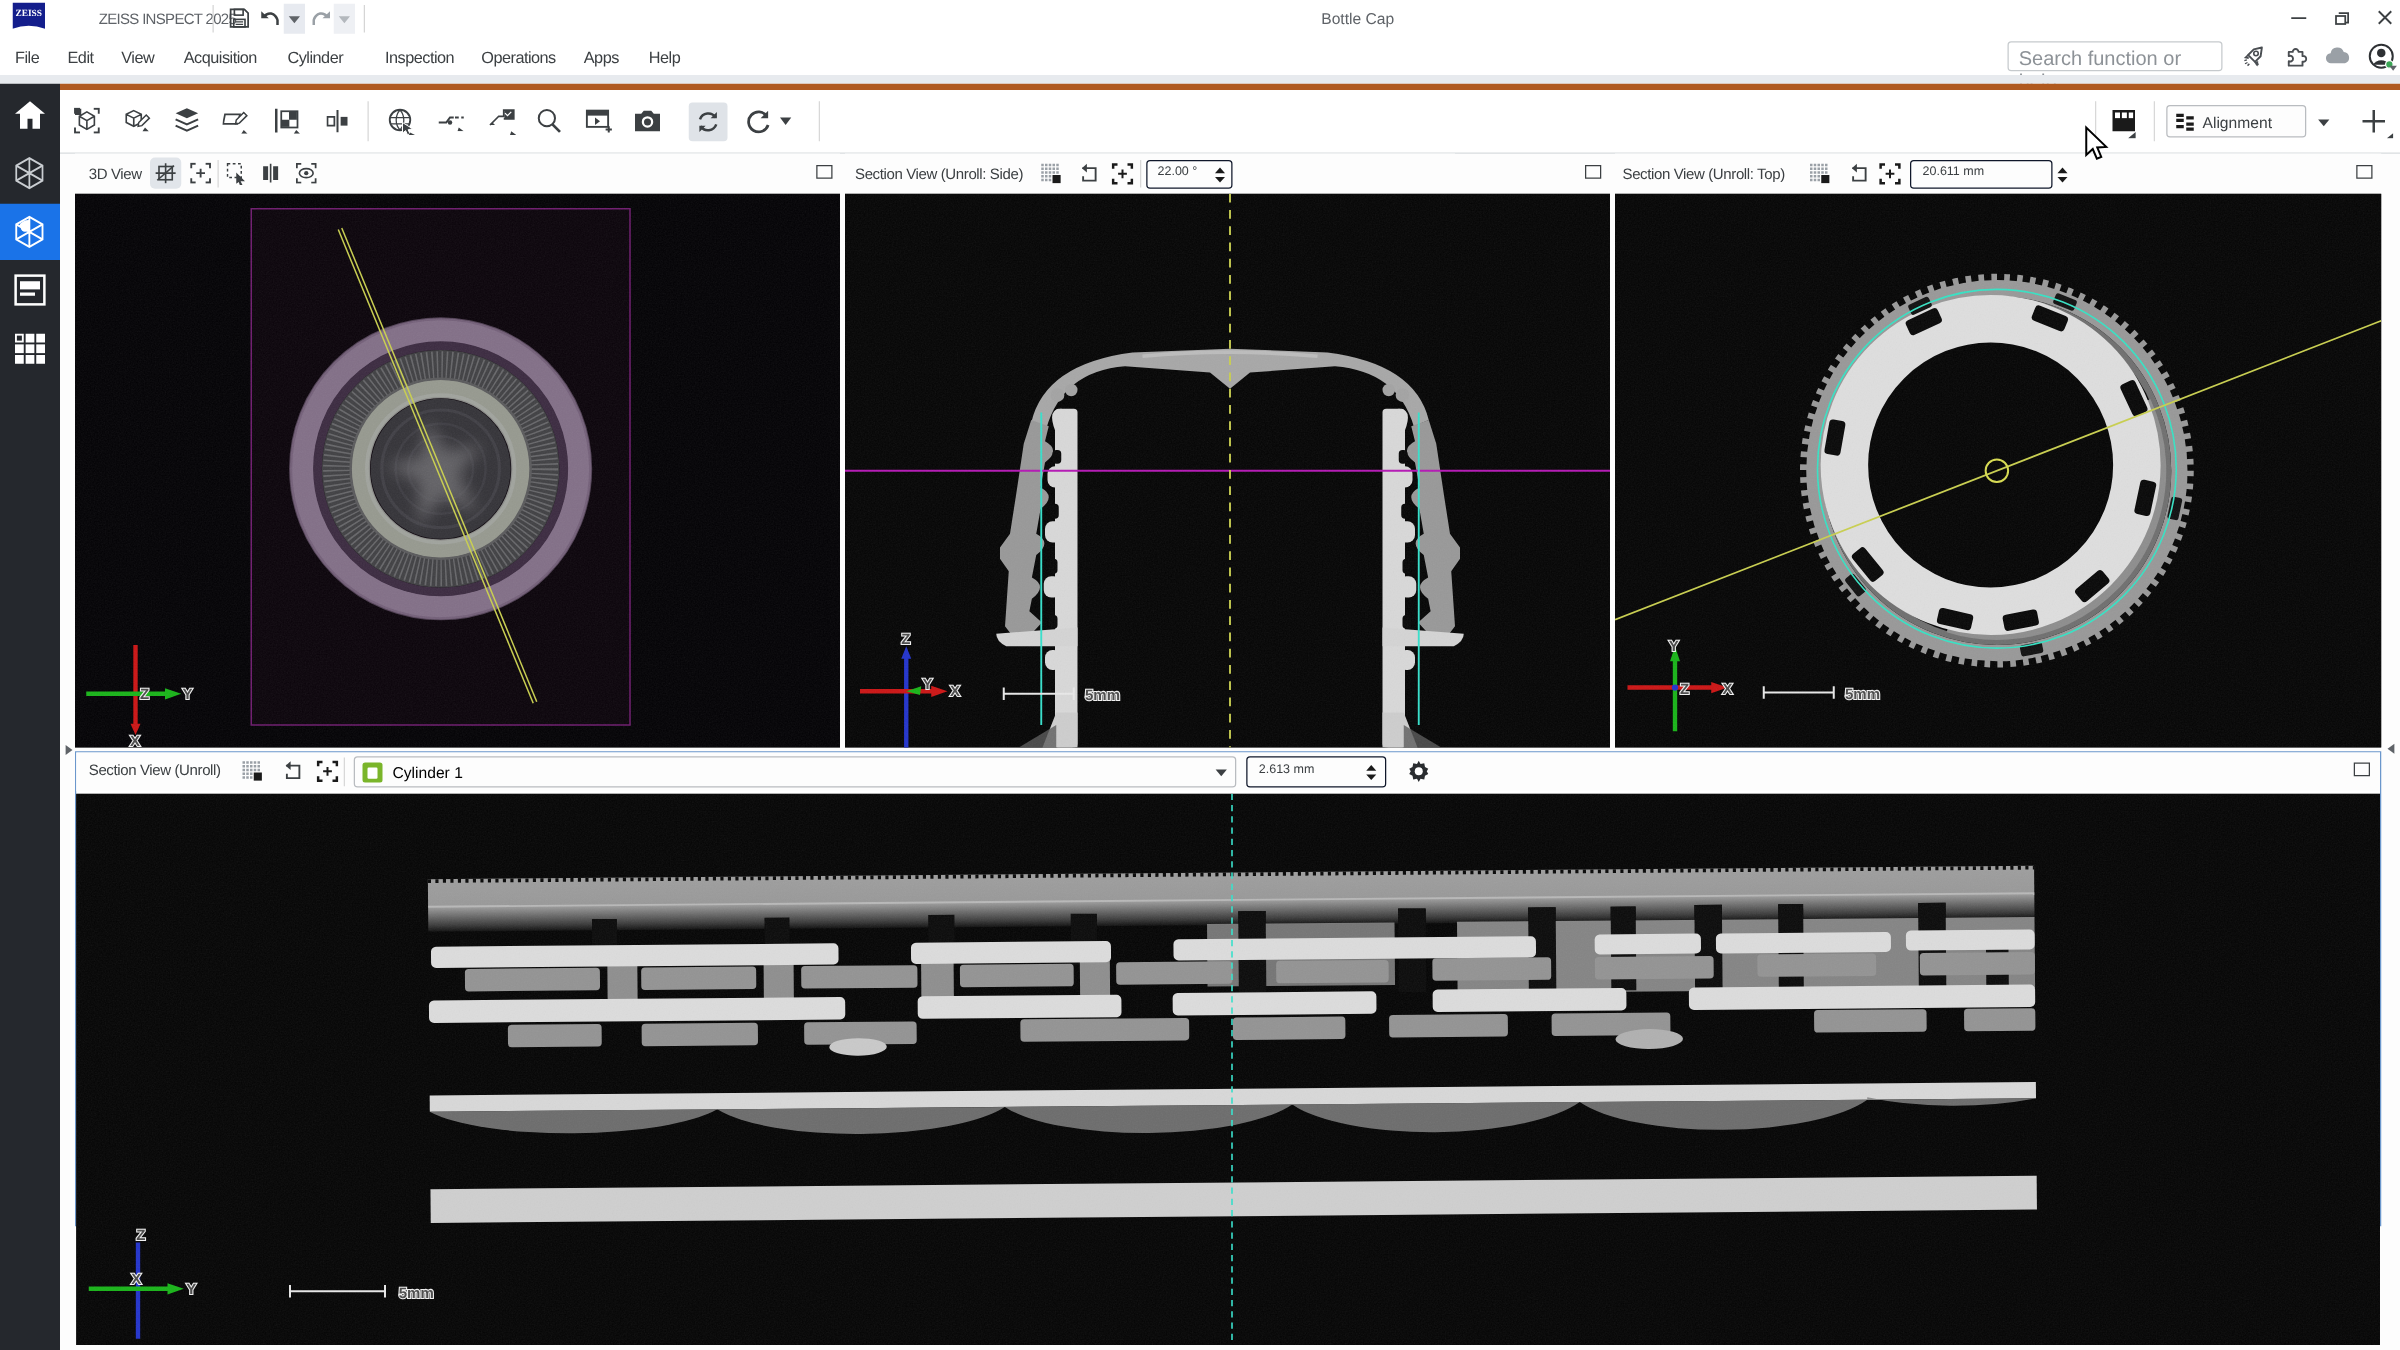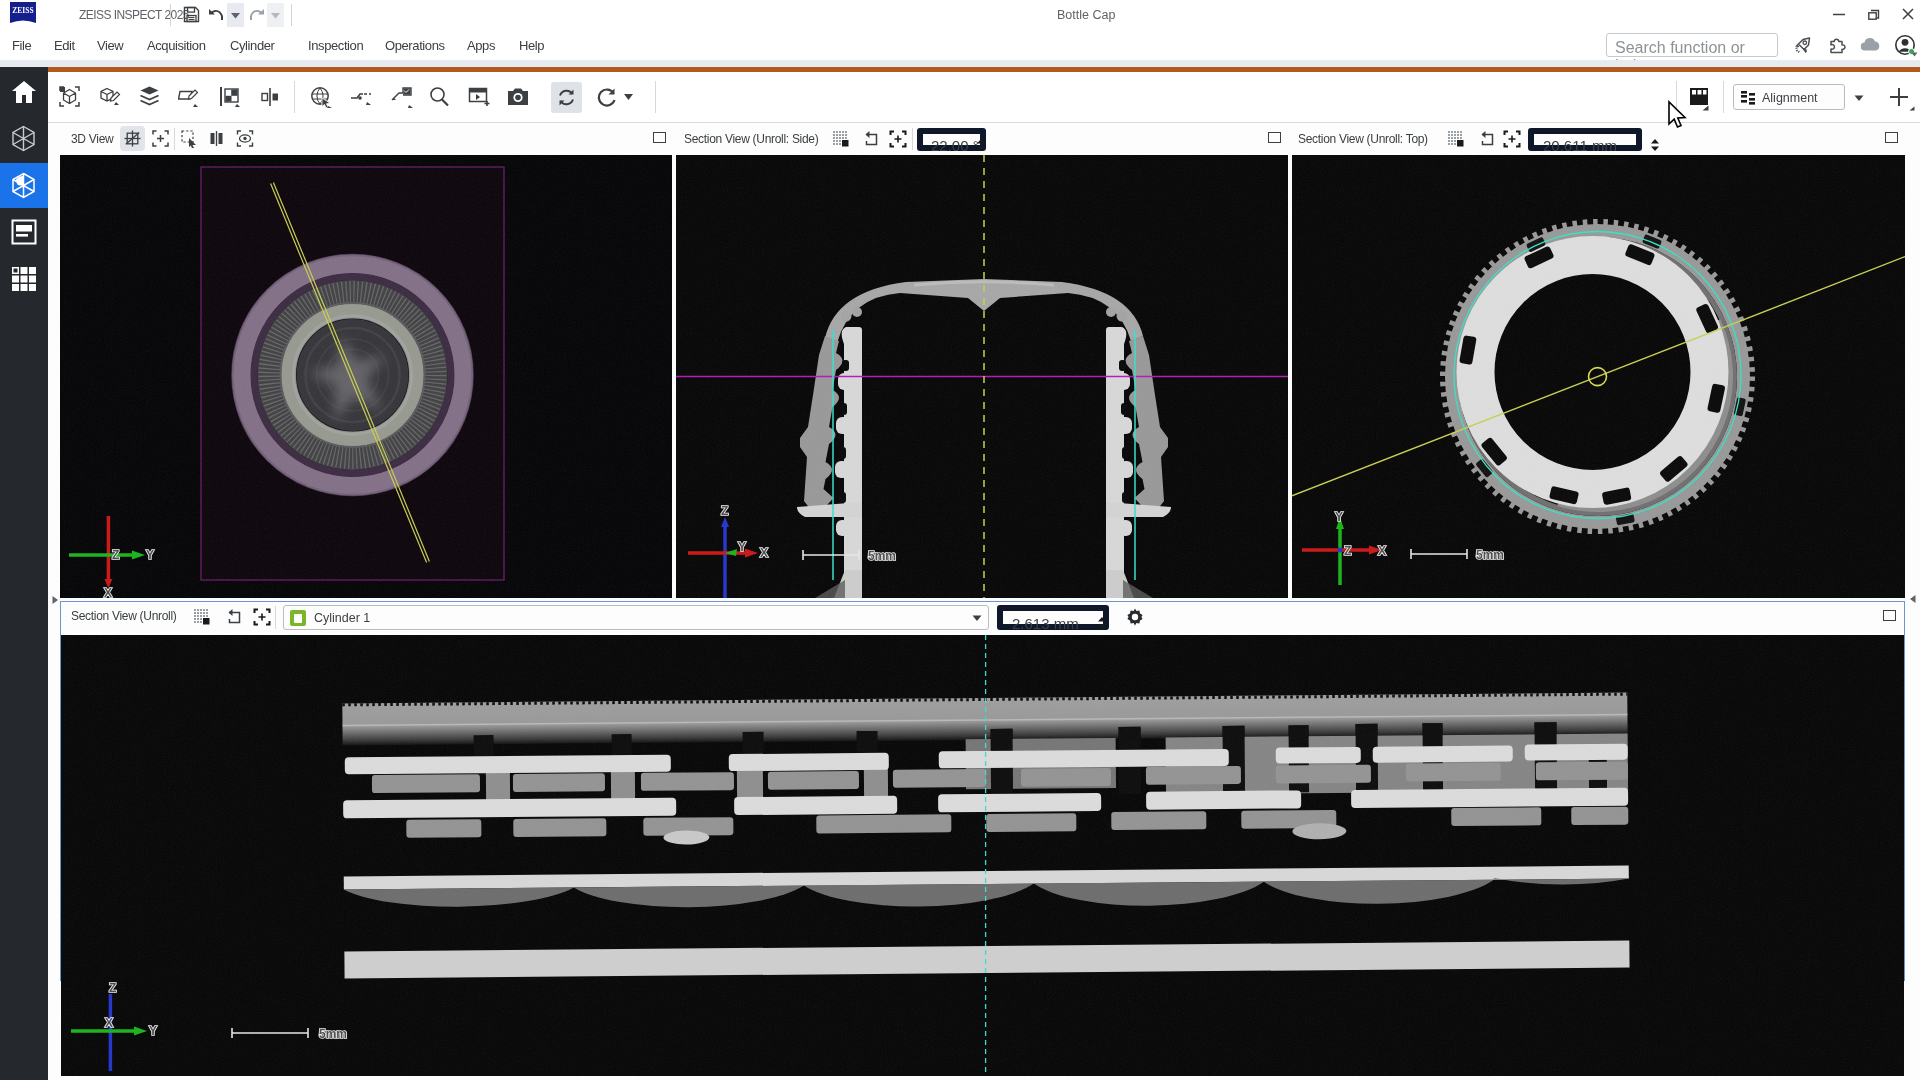--- a/index.html
+++ b/index.html
@@ -16,22 +16,22 @@
 #orangeline { left:48px; top:67px; width:1872px; height:5px; background:#b05a20; }
 #sidebar { left:0; top:67px; width:48px; height:1013px; background:#25282d; }
 #toolbar { left:48px; top:72px; width:1872px; height:50px; background:#fff; }
 #workspace { left:48px; top:122px; width:1872px; height:958px; background:#fdfdfd; }
 .vsep { position:absolute; width:1px; background:#d8d8d8; }
 
 .panel { position:absolute; background:#fff; }
 .phead { position:absolute; left:0; top:0; right:0; height:32px; background:#fdfdfd; }
 .ptitle { position:absolute; top:9px; font-size:12px; letter-spacing:-0.3px; color:#3c4043; white-space:nowrap; }
 .pcontent { position:absolute; background:#000; }
-.spin { position:absolute; border:6px solid #0f172a; border-radius:3px; background:#fdfdfd;
-  font-size:15px; color:#3c4043; }
+.spin { position:absolute; border:1px solid #0f172a; border-radius:3px; background:#fdfdfd;
+  font-size:10px; color:#3c4043; }
 .maxbtn { position:absolute; top:9px; width:13px; height:11px; border:1.6px solid #3c4043; }
 </style>
 </head>
 <body>
 <div id="app">
   <svg width="0" height="0" style="position:absolute">
     <defs>
       <filter id="grain" x="0" y="0" width="100%" height="100%">
         <feTurbulence type="fractalNoise" baseFrequency="0.9" numOctaves="2" stitchTiles="stitch"></feTurbulence>
         <feColorMatrix type="saturate" values="0"></feColorMatrix>
@@ -680,21 +680,21 @@
         <svg class="abs" style="left:192px;top:6px" width="18" height="18" viewBox="0 0 18 18">
           <path d="M1.5,5 V1.5 H5 M13,1.5 H16.5 V5 M16.5,13 V16.5 H13 M5,16.5 H1.5 V13" fill="none" stroke="#1a1a1a" stroke-width="2"></path>
           <path d="M9,5.5 V12.5 M5.5,9 H12.5" stroke="#1a1a1a" stroke-width="1.6"></path>
         </svg>
         <div class="abs" style="left:214px;top:4px;width:1px;height:23px;background:#d8d8d8"></div>
 
         <div class="abs" style="left:222px;top:3px;width:706px;height:25px;border:1px solid #b9bcc0;border-radius:3px;background:#fdfdfd">
           <div class="abs" style="left:6px;top:4px;width:16px;height:16px;background:#7ab52a;border-radius:2px">
             <div class="abs" style="left:4px;top:3.5px;width:8px;height:9px;background:#fff;border-radius:1px"></div>
           </div>
-          <div class="abs" style="left:30px;top:5px;font-size:12.5px;color:#404040">Cylinder 1</div>
+          <div class="abs" style="left:30px;top:5px;font-size:12.5px;color:#000000">Cylinder 1</div>
           <svg class="abs" style="left:688px;top:9px" width="10" height="7" viewBox="0 0 10 7">
               <path d="M0.5,0.5 L9.5,0.5 L5,6 Z" fill="#3c4043"></path>
             </svg>
         </div>
         <div class="spin" style="left:936px;top:3px;width:112px;height:25px">
           <div class="abs" style="left:9px;top:4px">2.613 mm</div>
           <svg class="abs" style="left:94px;top:5px" width="10" height="14" viewBox="0 0 10 14">
             <path d="M1,5.5 L5,1 L9,5.5 Z" fill="#1a1a1a"></path>
               <path d="M1,8.5 L5,13 L9,8.5 Z" fill="#1a1a1a"></path>
           </svg>

